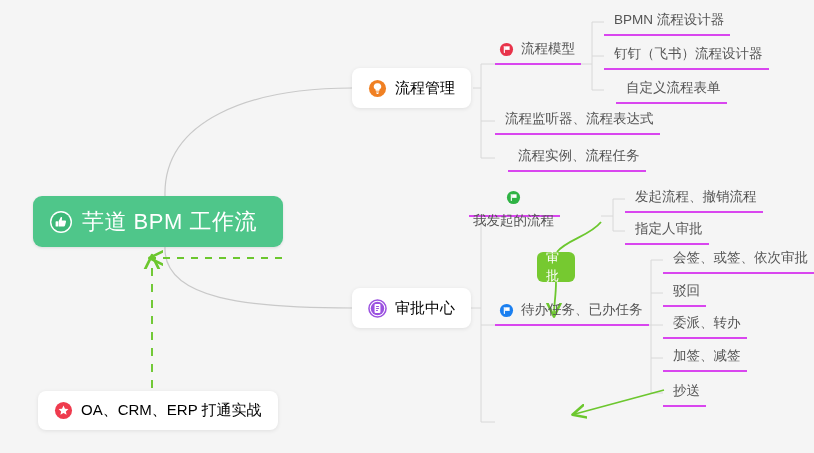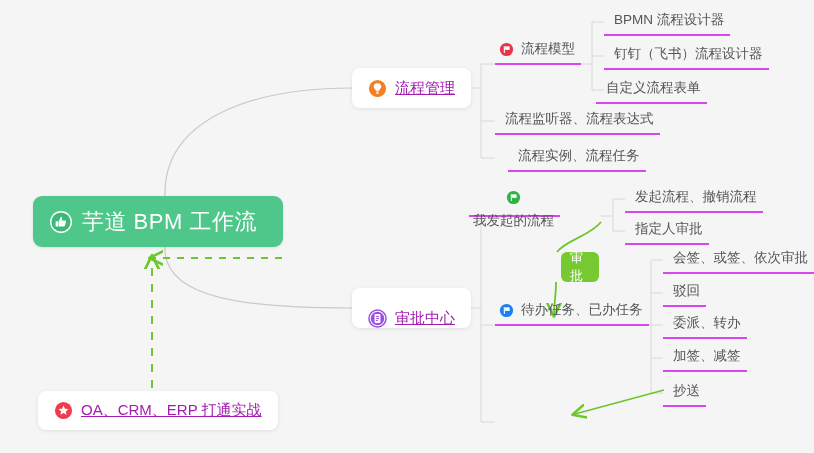--- a/index.html
+++ b/index.html
@@ -24,24 +24,24 @@
   }
   .root-label{color:#ffffff;font-size:22px;letter-spacing:.5px;white-space:nowrap;}
 
   
   .card{
     position:absolute;background:#ffffff;border-radius:8px;
     display:flex;align-items:center;gap:8px;
     padding:0 16px;box-sizing:border-box;
     box-shadow:0 1px 4px rgba(0,0,0,.09);
   }
-  .card-label{color:#a21caf;font-size:15px;white-space:nowrap;text-decoration:underline;}
+  .card-label{color:#000000;font-size:15px;white-space:nowrap;}
 
   #node-flow-mgmt{left:352px;top:68px;height:40px;}
-  #node-approval{left:352px;top:288px;height:40px;align-items:flex-end;}
+  #node-approval{left:352px;top:288px;height:40px;}
   #node-oa{left:38px;top:391px;height:39px;}
   #node-oa .card-label{font-size:15px;}
 
   
   .uline{
     position:absolute;display:flex;align-items:center;gap:7px;
     box-sizing:border-box;padding:0 6px 3px 4px;
     border-bottom:2px solid #d946ef;
     height:27px;white-space:nowrap;
   }
@@ -54,21 +54,21 @@
   .ico-md{width:19px;height:19px;}
   .ico-lg{width:24px;height:24px;}
 
   
   .badge{
     position:absolute;background:#76c930;border-radius:6px;
     color:#fff;font-size:13px;
     display:flex;align-items:center;justify-content:center;
     padding:5px 9px;box-sizing:border-box;
   }
-  #badge-approve{left:537px;top:252px;width:38px;height:30px;margin-left:24px;}
+  #badge-approve{left:537px;top:252px;width:38px;height:30px;}
 </style>
 </head>
 <body>
 
 <div id="stage">
 
   <svg id="wires" viewBox="0 0 814 453" xmlns="http://www.w3.org/2000/svg">
     <defs>
       <marker id="ah" markerWidth="9" markerHeight="9" refX="6" refY="4.5" orient="auto" markerUnits="strokeWidth">
         <path d="M0,0.8 L7.5,4.5 L0,8.2" fill="none" stroke="#6cc72e" stroke-width="1.4" stroke-linecap="round" stroke-linejoin="round"></path>
@@ -169,21 +169,21 @@
     </span>
     <span class="txt">流程模型</span>
   </div>
 
   <div class="uline plain" style="left:604px;top:9px;">
     <span class="txt">BPMN 流程设计器</span>
   </div>
   <div class="uline plain" style="left:604px;top:43px;">
     <span class="txt">钉钉（飞书）流程设计器</span>
   </div>
-  <div class="uline plain" style="left:596px;top:77px;">
+  <div class="uline plain" style="left:616px;top:77px;">
     <span class="txt">自定义流程表单</span>
   </div>
 
   <div class="uline plain" style="left:495px;top:108px;">
     <span class="txt">流程监听器、流程表达式</span>
   </div>
   <div class="uline plain" style="left:508px;top:145px;">
     <span class="txt">流程实例、流程任务</span>
   </div>
 

